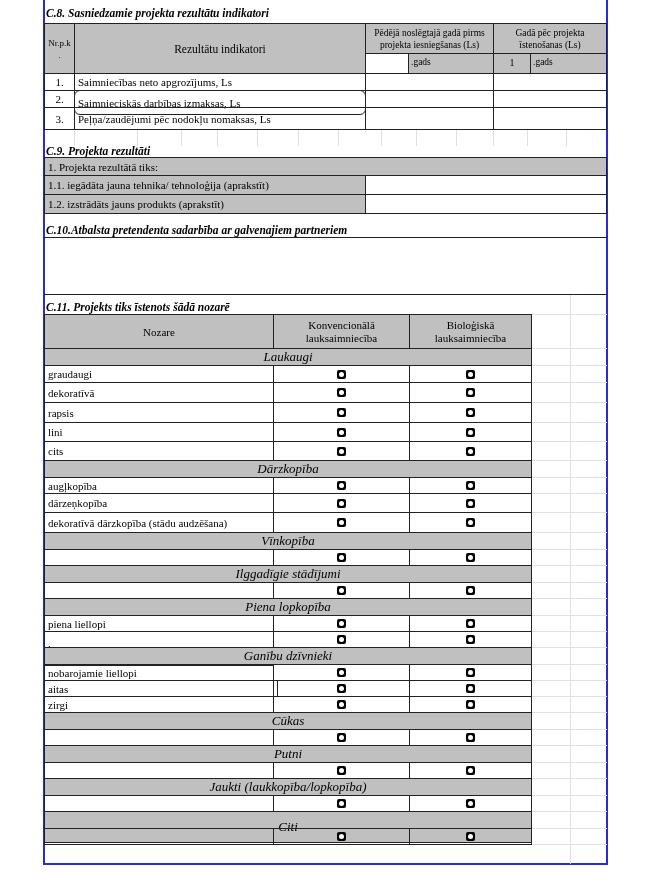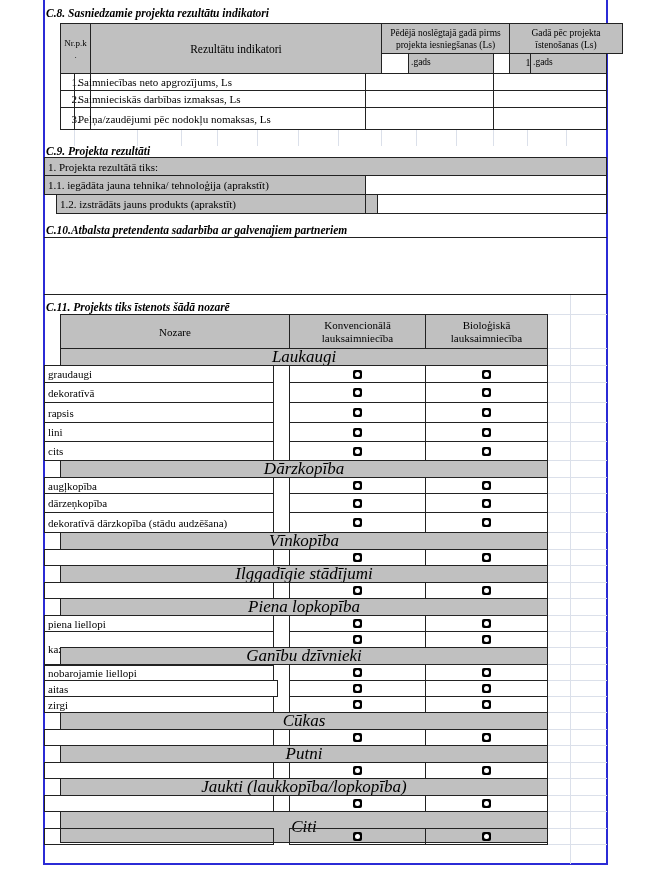--- a/index.html
+++ b/index.html
@@ -5,24 +5,24 @@
   html, body { margin:0; padding:0; background:#ffffff; }
   body { width:645px; height:872px; position:relative; overflow:hidden;
          font-family:"Liberation Serif", "DejaVu Serif", serif; color:#000; }
   .abs { position:absolute; box-sizing:border-box; }
   .frame { left:43px; top:0; width:565px; height:865px;
            border-left:2px solid #2b2bd6; border-right:2px solid #2b2bd6;
            border-bottom:2px solid #2b2bd6; }
   .title { font-weight:bold; font-style:italic; font-size:11.5px; white-space:nowrap; }
   .cell { border:1px solid #222; font-size:11px; display:flex; align-items:center; overflow:hidden; white-space:nowrap; }
   .grey { background:#c0c0c0; }
-  .c { justify-content:center; text-align:center;margin-left:16px; }
+  .c { justify-content:center; text-align:center; }
   .l { padding-left:3px; }
   .small { font-size:9.5px; line-height:12px; white-space:normal; }
-  .sec { font-style:italic; font-size:17px; }
+  .sec { font-style:italic; font-size:13px; }
   .grid-v { width:1px; background:#dbe0ea; }
   .grid-h { height:1px; background:#dbe0ea; }
   .radio { width:9px; height:9px; background:#000; border-radius:2px; position:relative; display:inline-block; cursor:pointer; }
   .radio::after { content:""; position:absolute; left:2px; top:2px; width:5px; height:5px; border-radius:50%; background:#fff; }
   .input-cell { cursor:text; }
   .wrap { white-space:normal; line-height:13px; }
 </style>
 </head>
 <body>
 
@@ -42,21 +42,21 @@
 <div class="abs cell grey" style="left:408px; top:53px; width:86px; height:21px; font-size:9.5px; align-items:flex-start; padding:3px 0 0 2px;">.gads</div>
 <div class="abs cell grey c input-cell" style="left:493px; top:53px; width:38px; height:21px; font-size:10px; align-items:flex-start; padding-top:3px;">1</div>
 <div class="abs cell grey" style="left:530px; top:53px; width:77px; height:21px; font-size:9.5px; align-items:flex-start; padding:3px 0 0 2px;">.gads</div>
 
 <div class="abs cell c" style="left:44px; top:73px; width:31px; height:18px;">1.</div>
 <div class="abs cell l" style="left:74px; top:73px; width:292px; height:18px;">Saimniecības neto apgrozījums, Ls</div>
 <div class="abs cell input-cell" style="left:365px; top:73px; width:129px; height:18px;"></div>
 <div class="abs cell input-cell" style="left:493px; top:73px; width:114px; height:18px;"></div>
 
 <div class="abs cell c" style="left:44px; top:90px; width:31px; height:18px;">2.</div>
-<div class="abs cell l" style="left:74px; top:90px; width:292px; height:18px;">Saimnieciskās darbības izmaksas, Ls</div>
+<div class="abs cell l" style="left:74px; top:90px; width:292px; height:25px;border-radius:6px;">Saimnieciskās darbības izmaksas, Ls</div>
 <div class="abs cell input-cell" style="left:365px; top:90px; width:129px; height:18px;"></div>
 <div class="abs cell input-cell" style="left:493px; top:90px; width:114px; height:18px;"></div>
 
 <div class="abs cell c" style="left:44px; top:107px; width:31px; height:23px;">3.</div>
 <div class="abs cell l" style="left:74px; top:107px; width:292px; height:23px;">Peļņa/zaudējumi pēc nodokļu nomaksas, Ls</div>
 <div class="abs cell input-cell" style="left:365px; top:107px; width:129px; height:23px;"></div>
 <div class="abs cell input-cell" style="left:493px; top:107px; width:114px; height:23px;"></div>
 
 <div class="abs grid-v" style="left:74px; top:130px; height:16px;"></div>
 <div class="abs grid-v" style="left:137px; top:130px; height:16px;"></div>
@@ -69,21 +69,21 @@
 <div class="abs grid-v" style="left:416px; top:130px; height:16px;"></div>
 <div class="abs grid-v" style="left:456px; top:130px; height:16px;"></div>
 <div class="abs grid-v" style="left:493px; top:130px; height:16px;"></div>
 <div class="abs grid-v" style="left:527px; top:130px; height:16px;"></div>
 <div class="abs grid-v" style="left:566px; top:130px; height:16px;"></div>
 
 <div class="abs title" style="left:46px; top:145px;">C.9. Projekta rezultāti</div>
 <div class="abs cell grey l" style="left:44px; top:157px; width:563px; height:19px;">1. Projekta rezultātā tiks:</div>
 <div class="abs cell grey l" style="left:44px; top:175px; width:322px; height:20px;text-align:center;">1.1. iegādāta jauna tehnika/ tehnoloģija (aprakstīt)</div>
 <div class="abs cell input-cell" style="left:365px; top:175px; width:242px; height:20px;"></div>
-<div class="abs cell grey l" style="left:56px; top:194px; width:322px; height:20px;">1.2.  izstrādāts  jauns produkts (aprakstīt)</div>
+<div class="abs cell grey l" style="left:44px; top:194px; width:322px; height:20px;">1.2.  izstrādāts  jauns produkts (aprakstīt)</div>
 <div class="abs cell input-cell" style="left:365px; top:194px; width:242px; height:20px;"></div>
 
 <div class="abs title" style="left:46px; top:224px;">C.10.Atbalsta  pretendenta sadarbība ar galvenajiem partneriem</div>
 <div class="abs input-cell" style="left:44px; top:237px; width:563px; height:58px; border-top:1px solid #222; border-bottom:1px solid #222;"></div>
 
 <div class="abs grid-v" style="left:570px; top:295px; height:569px;"></div>
 <div id="right-grid">
     <div class="abs grid-h" style="left:531px; top:314px; width:76px;"></div>
     <div class="abs grid-h" style="left:531px; top:348px; width:76px;"></div>
     <div class="abs grid-h" style="left:531px; top:365px; width:76px;"></div>

